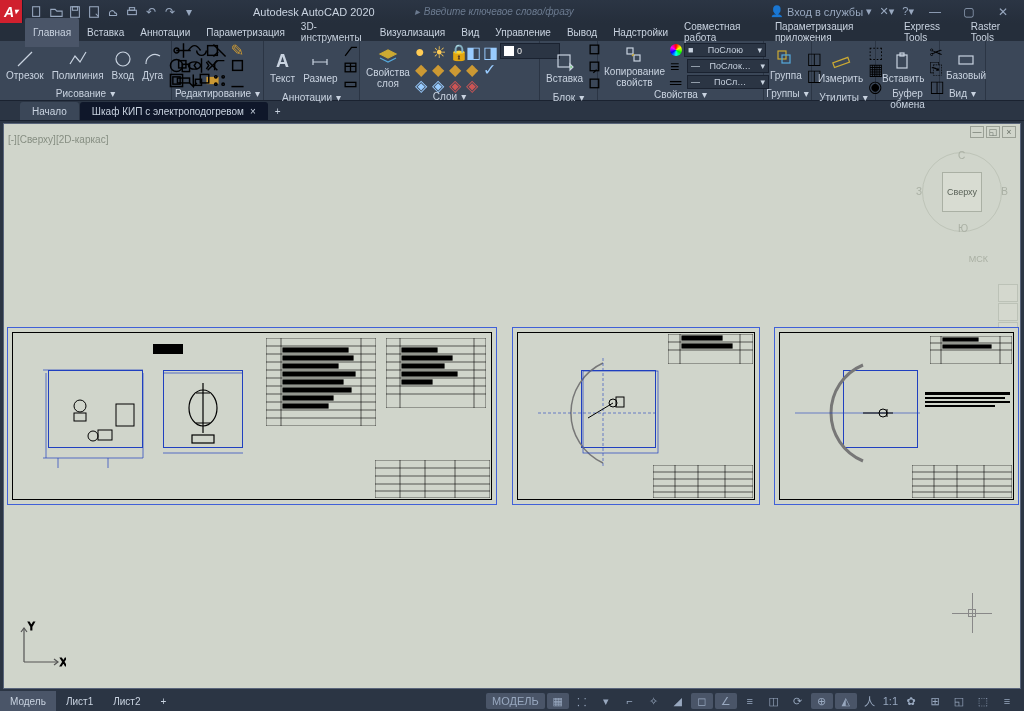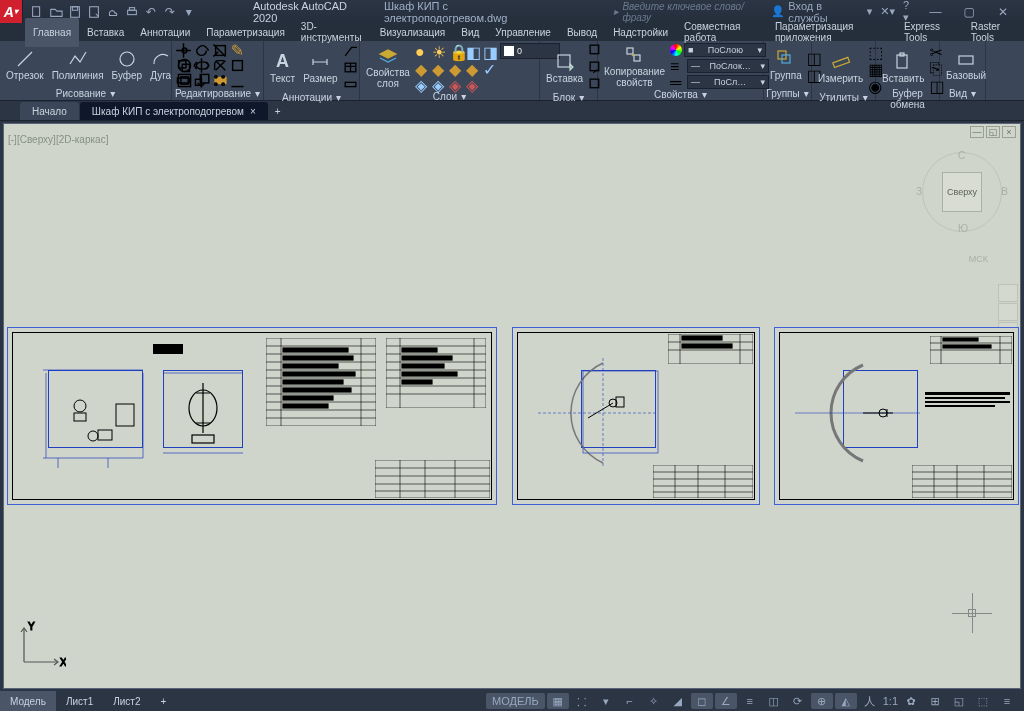--- a/index.html
+++ b/index.html
@@ -97,21 +97,20 @@
           <rect x="3" y="6" width="10" height="5"></rect>
           <rect x="5" y="3" width="6" height="3"></rect>
         </svg>
       </span>
     <span class="qat-btn">↶</span>
     <span class="qat-btn">↷</span>
     <span class="qat-btn">▾</span>
   </div>
   <div class="title-txt">
     <span>Autodesk AutoCAD 2020</span>
-    <span style="color:#9fb0c8">Шкаф КИП с электроподогревом.dwg</span>
   </div>
   <div class="search-box">
     <span>▸</span>
     <span>Введите ключевое слово/фразу</span>
   </div>
   <div class="utilbar">
     <span class="util-btn">👤 <span>Вход в службы</span> ▾</span>
     <span class="util-btn">✕▾</span>
     <span class="util-btn">?▾</span>
     <span class="win-ctrl">—</span>
@@ -155,21 +154,21 @@
             </svg>
           </span>
           <span>Полилиния</span>
         </div>
       <div class="rbtn rbtn-big">
           <span class="rico">
             <svg viewBox="0 0 20 20">
               <circle cx="10" cy="10" r="7"></circle>
             </svg>
           </span>
-          <span>Буфер</span>
+          <span>Вход</span>
         </div>
       <div class="rbtn rbtn-big">
           <span class="rico">
             <svg viewBox="0 0 20 20">
               <path d="M3 15a9 9 0 0114-8"></path>
             </svg>
           </span>
           <span>Дуга</span>
         </div>
       <div class="rgrid">

